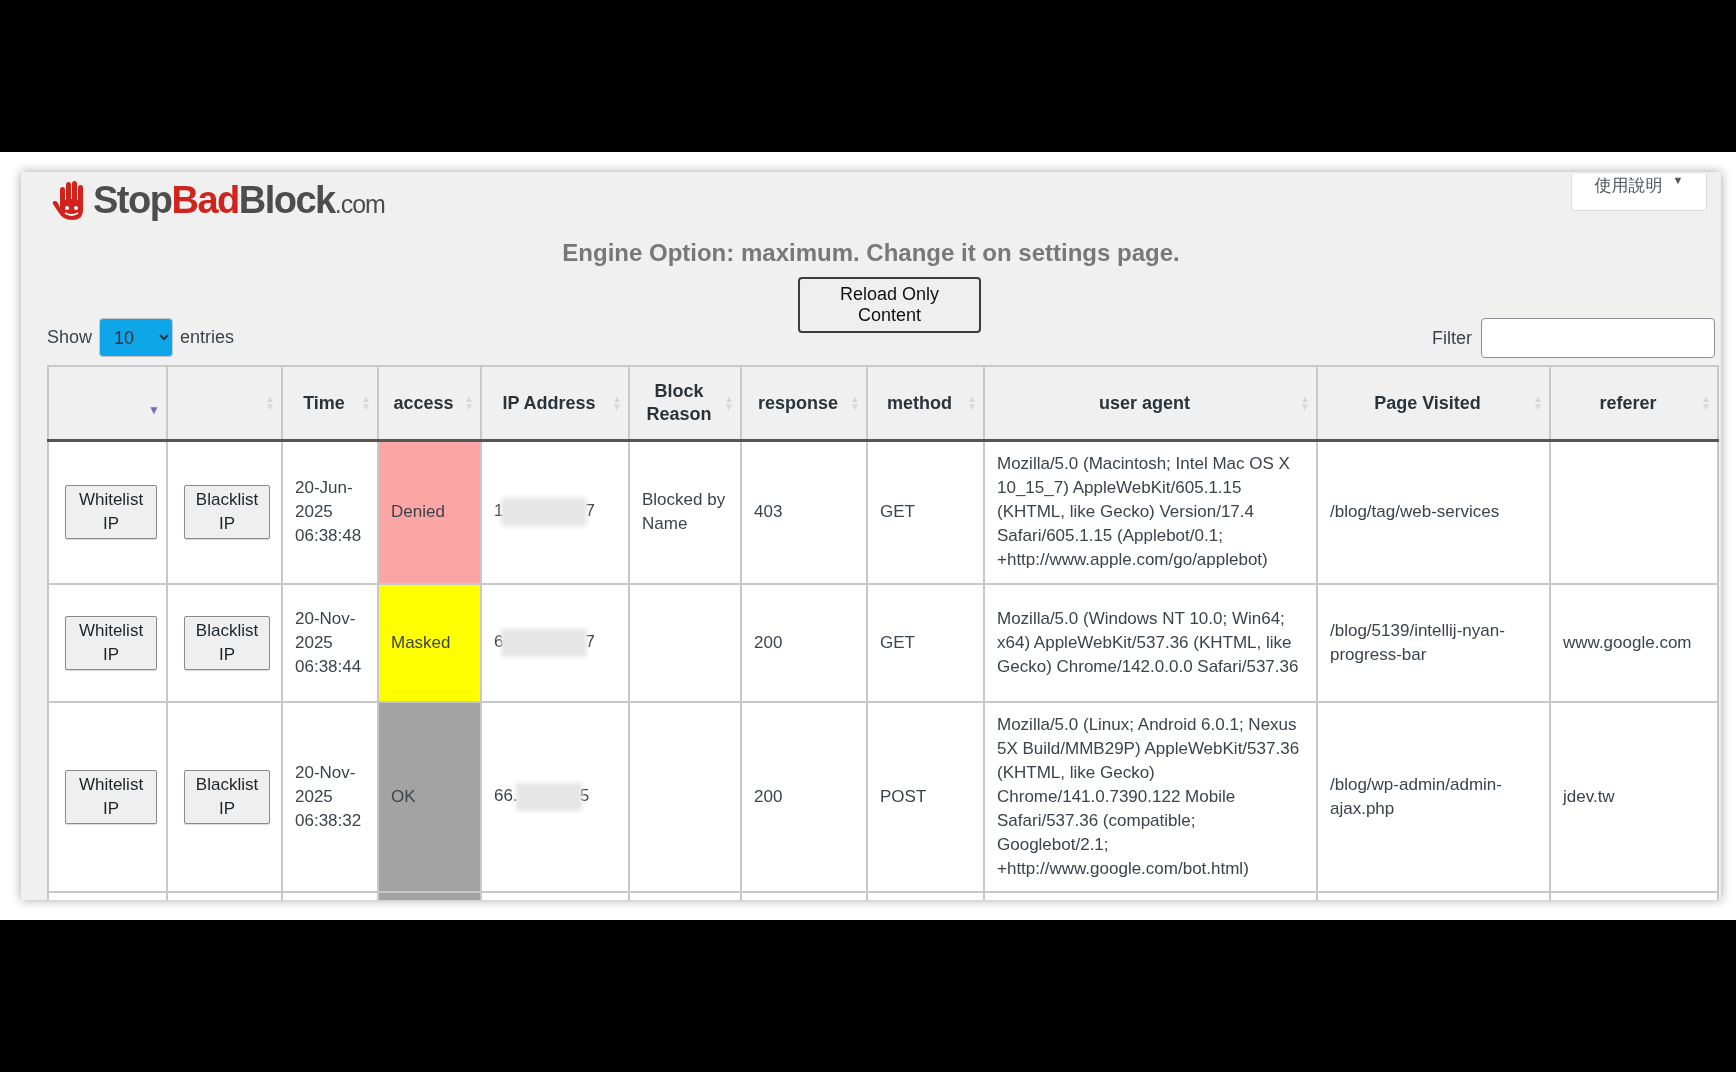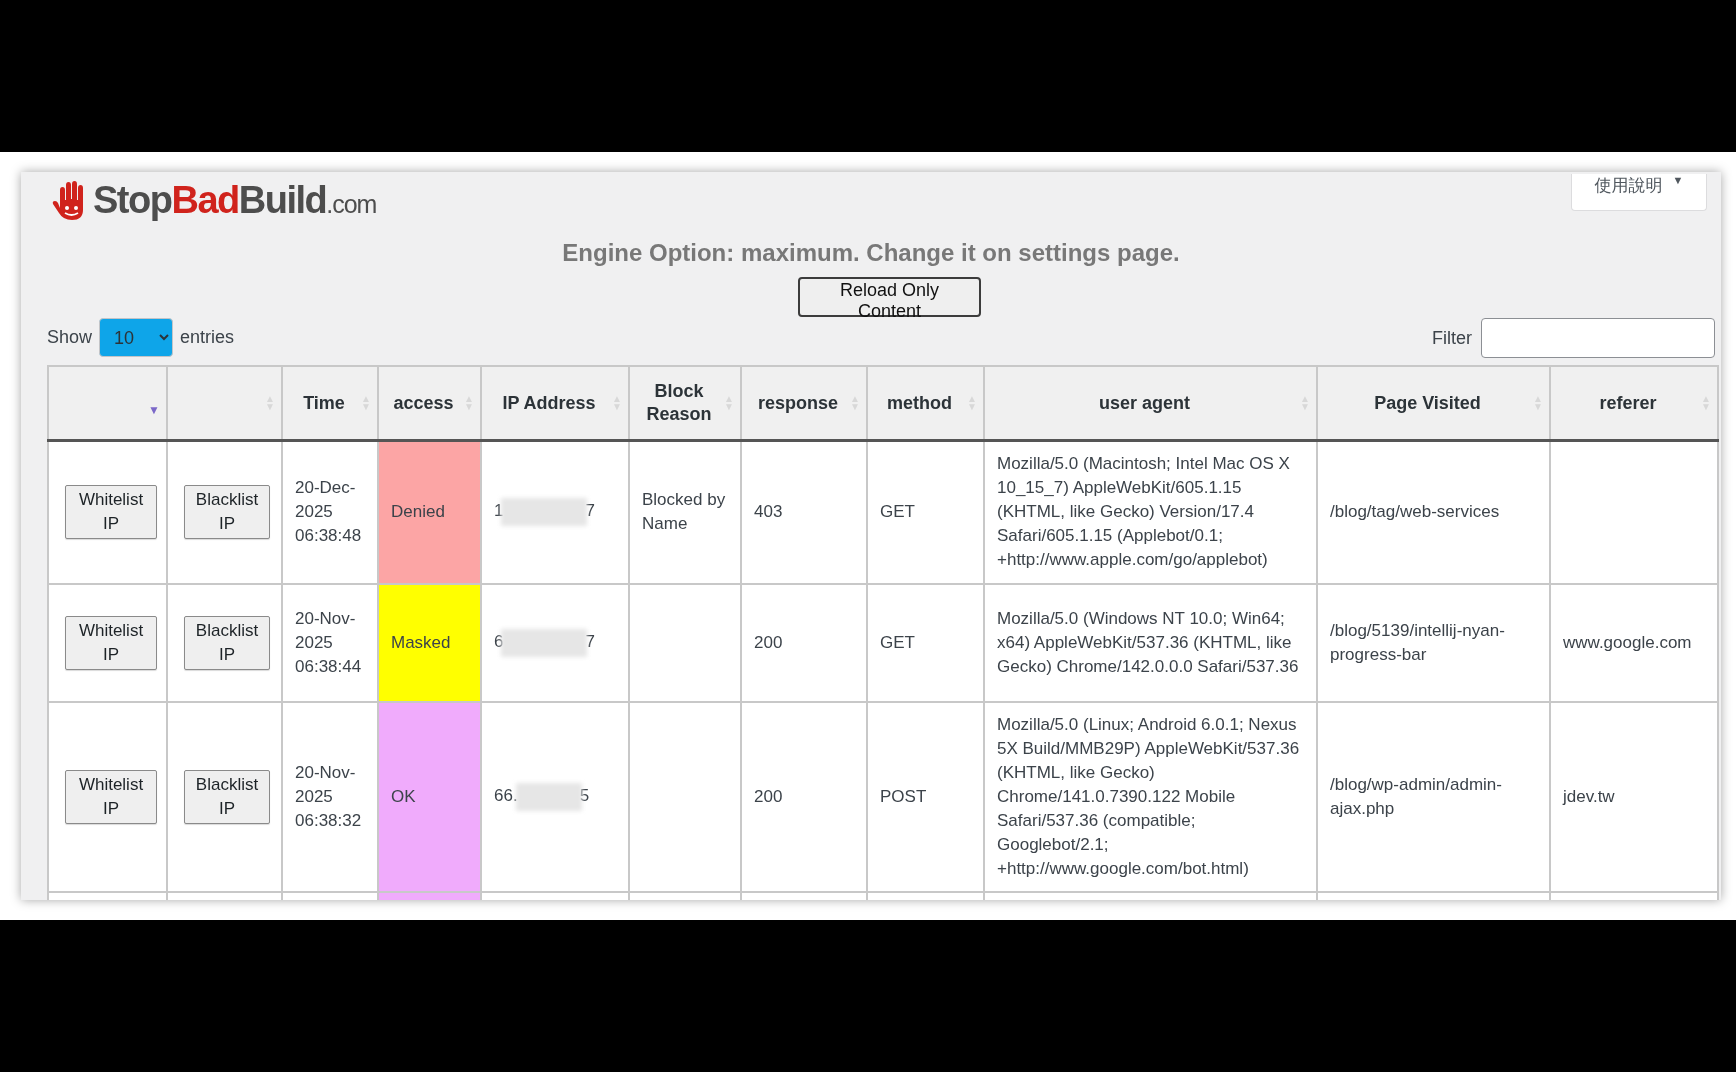--- a/index.html
+++ b/index.html
@@ -15,59 +15,59 @@
   .logo-text .bad { color:#d0231c; }
   .logo-text .com { color:#4d4d4d; font-size:25px; font-weight:normal; letter-spacing:-1px; }
   .help-btn { position:absolute; right:14px; top:2px; width:134px; height:36px; background:#fff;
               border:1px solid #dcdcde; border-top:none; border-radius:0 0 4px 4px; color:#50575e;
               font-size:17px; display:flex; align-items:flex-start; justify-content:center; gap:10px; cursor:pointer; }
   .help-btn .caret { font-size:11px; color:#50575e; }
   .title { position:absolute; left:0; right:0; top:34px; text-align:center; font-size:34px; font-weight:bold;
            color:#787878; line-height:40px; }
   .subtitle { position:absolute; left:0; right:0; top:68px; text-align:center; font-size:24px; font-weight:bold;
               color:#787878; line-height:26px; }
-  .reload-btn { position:absolute; left:777px; top:105px; width:183px; height:40px; background:#efefef;
+  .reload-btn { position:absolute; left:777px; top:105px; width:183px; height:56px; background:#efefef;
                 border:2px solid #3c3c3c; border-radius:4px; font-size:18px; color:#111; cursor:pointer;
                 font-family:"Liberation Sans", sans-serif; box-sizing:border-box; }
   .show { position:absolute; left:26px; top:146px; display:flex; align-items:center; font-size:18px; color:#3c434a; }
   .show select { margin:0 7px; width:74px; height:39px; border:1px solid #c3c4c7; border-radius:4px; background:#0ea5e9;
                  font-size:18px; color:#2c3338; padding-left:10px; font-family:"Liberation Sans", sans-serif; }
   .filter { position:absolute; right:6px; top:146px; display:flex; align-items:center; font-size:18px; color:#3c434a; }
   .filter input { margin-left:9px; width:228px; height:36px; border:1px solid #8c8f94; border-radius:4px; background:#fff; }
   table { position:absolute; left:26px; top:193px; border-collapse:collapse; table-layout:fixed; width:1670px;
           background:#fff; font-size:17px; color:#3c434a; }
   th { background:#f0f0f0; font-weight:bold; color:#2c3338; font-size:18px; height:72px; border:2px solid #c8c8c8;
        border-bottom:3px solid #555; position:relative; text-align:center; line-height:23px; padding:0 18px 0 6px; }
   th .sort { position:absolute; right:6px; top:50%; transform:translateY(-50%); font-size:10px; color:#d8d8d8; line-height:8px; }
   th .sort.active { color:#7b68c8; font-size:12px; top:60%; }
   td { border:2px solid #c8c8c8; padding:0 12px; vertical-align:middle; line-height:24px; }
   td.btn-cell { text-align:center; padding:0 16px; }
   .ip-btn { background:#efefef; border:1px solid #8a8a8a; border-radius:2px; padding:2px 8px; font-size:17px;
             color:#1d2327; line-height:24px; cursor:pointer; box-shadow:0 1px 1px rgba(0,0,0,0.15);
             font-family:"Liberation Sans", sans-serif; }
   .denied { background:#fca5a5; }
   .masked { background:#ffff00; }
-  .ok { background:#f0abfc; }
+  .ok { background:#a3a3a3; }
   .blur { display:inline-block; width:86px; height:28px; background:#e6e6e6; filter:blur(2px); vertical-align:middle; margin:0 -2px; }
 </style>
 </head>
 <body>
 
 <div class="white-band"></div>
 
 <div class="panel">
 
   <div class="logo">
     <svg viewBox="0 0 40 44">
       <path d="M9 28 L9 10 Q9 7 11.5 7 Q14 7 14 10 L14 20 L15 20 L15 5 Q15 2 17.5 2 Q20 2 20 5 L20 19 L21 19 L21 4 Q21 1 23.5 1 Q26 1 26 4 L26 20 L27 20 L27 8 Q27 5 29.5 5 Q32 5 32 8 L32 30 Q32 40 21 40 Q12 40 8 33 L2 24 Q1 21 4 21 Q6 21 7 23 Z" fill="#d0231c"></path>
       <circle cx="16" cy="28" r="2" fill="#fff"></circle>
       <circle cx="25" cy="28" r="2" fill="#fff"></circle>
       <path d="M14 33 Q20.5 37 27 33" stroke="#fff" stroke-width="1.8" fill="none"></path>
     </svg>
-    <span class="logo-text"><span class="stop">Stop</span><span class="bad">Bad</span><span class="bots">Build</span><span class="com">.com</span></span>
+    <span class="logo-text"><span class="stop">Stop</span><span class="bad">Bad</span><span class="bots">Block</span><span class="com">.com</span></span>
   </div>
 
   <div class="help-btn">
     <span>使用說明</span>
     <span class="caret">▼</span>
   </div>
 
   <div class="subtitle">Engine Option: maximum. Change it on settings page.</div>
 
   <button class="reload-btn">Reload Only Content</button>
@@ -111,21 +111,21 @@
         <th><span>method</span><span class="sort">▲<br>▼</span></th>
         <th><span>user agent</span><span class="sort">▲<br>▼</span></th>
         <th><span>Page Visited</span><span class="sort">▲<br>▼</span></th>
         <th><span>referer</span><span class="sort">▲<br>▼</span></th>
       </tr>
     </thead>
     <tbody>
       <tr style="height:143px">
         <td class="btn-cell"><button class="ip-btn" style="width:92px">Whitelist IP</button></td>
         <td class="btn-cell"><button class="ip-btn" style="width:86px">Blacklist IP</button></td>
-        <td style="width:60px">20-Dec-2025 06:38:48</td>
+        <td style="width:60px">20-Jun-2025 06:38:48</td>
         <td class="denied">Denied</td>
         <td><span>1</span><span class="blur"></span><span>7</span></td>
         <td>Blocked by Name</td>
         <td>403</td>
         <td>GET</td>
         <td>Mozilla/5.0 (Macintosh; Intel Mac OS X 10_15_7) AppleWebKit/605.1.15 (KHTML, like Gecko) Version/17.4 Safari/605.1.15 (Applebot/0.1; +http://www.apple.com/go/applebot)</td>
         <td>/blog/tag/web-services</td>
         <td></td>
       </tr>
       <tr style="height:118px">

